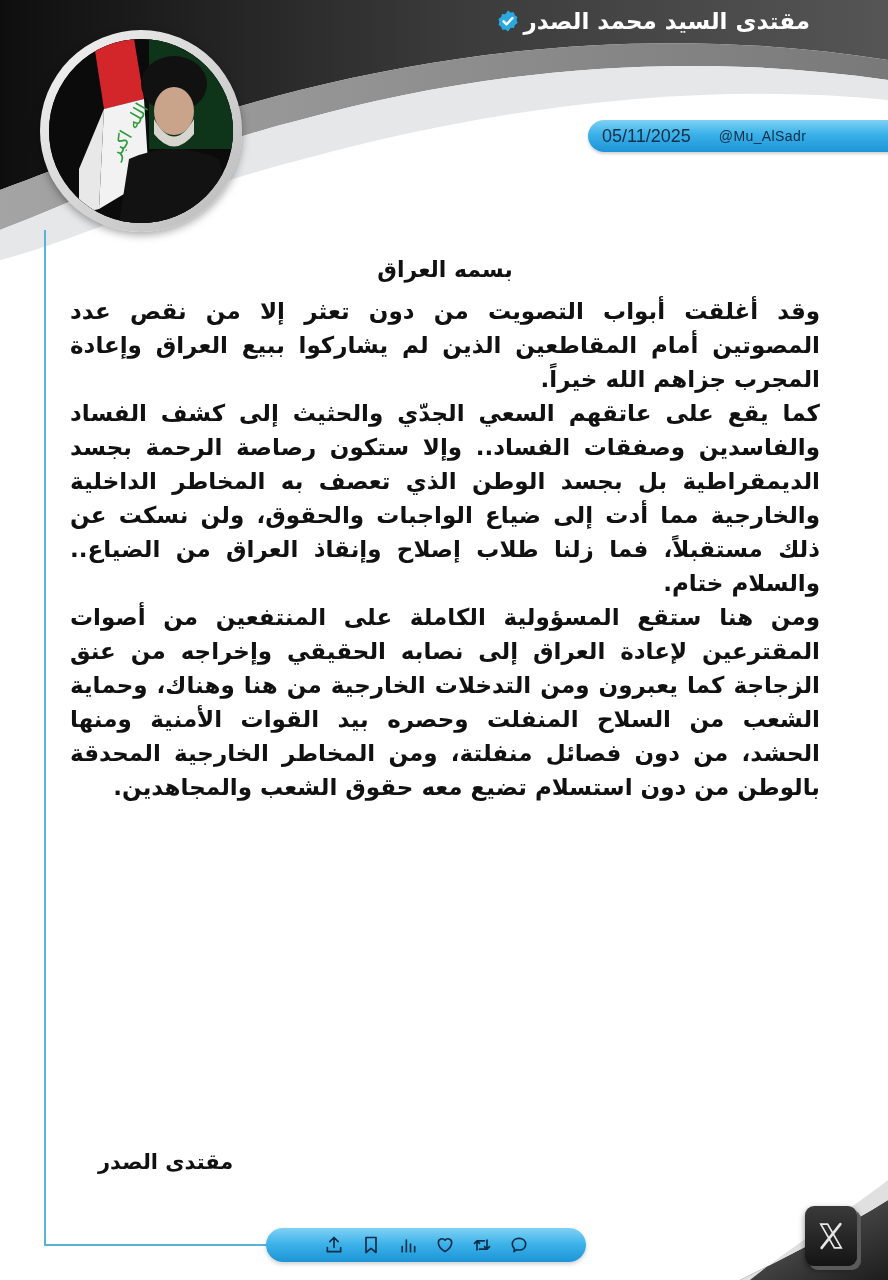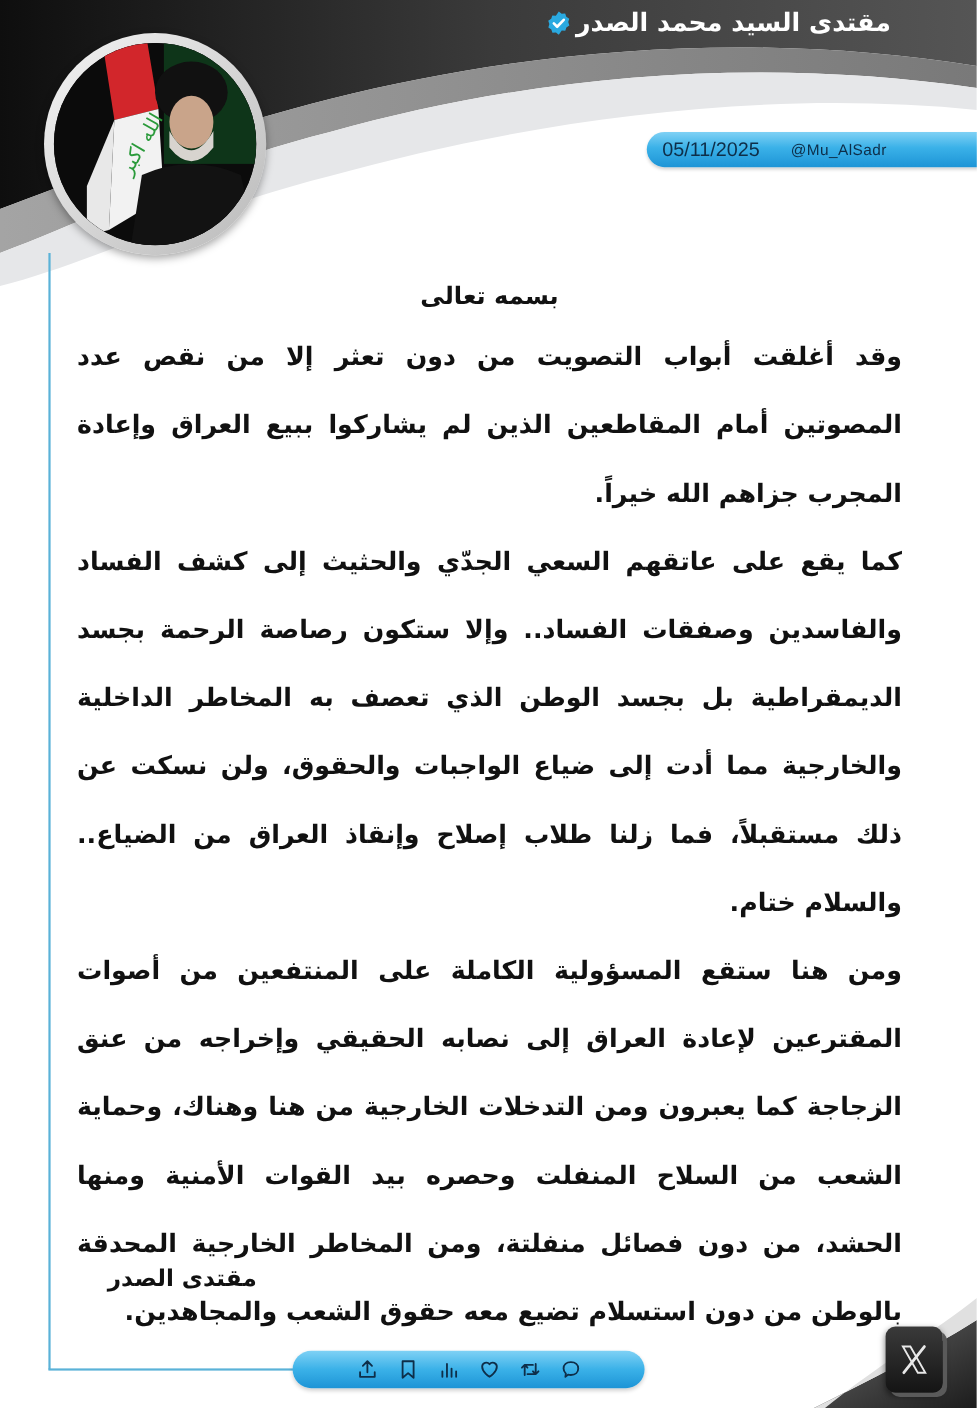--- a/index.html
+++ b/index.html
@@ -47,21 +47,21 @@
   }
 
   .content {
     position: absolute; left: 70px; top: 252px; width: 750px; z-index: 3;
     direction: rtl; text-align: justify; color: #111;
   }
   .basmala {
     text-align: center; font-size: 22px; font-weight: bold; letter-spacing: 6px;
     margin: 0 0 6px 0; height: 36px; line-height: 36px;
   }
-  .para { margin: 0; font-size: 23px; line-height: 62px; font-weight: bold; text-align-last: right; }
+  .para { margin: 0; font-size: 23px; line-height: 34px; font-weight: bold; text-align-last: right; }
   .para.p1 { line-height: 44px; }
   .signature {
     position: absolute; left: 98px; top: 1150px; z-index: 3;
     font-size: 21px; font-weight: bold; color: #111; direction: rtl;
   }
 
   .action-bar {
     position: absolute; left: 266px; top: 1228px; width: 320px; height: 34px;
     border-radius: 17px; z-index: 3;
     background: linear-gradient(to bottom, #7fd1f5 0%, #3ab1e8 50%, #1d94d6 100%);
@@ -140,21 +140,21 @@
       <path d="M105,80 Q125,115 145,80 L145,95 Q125,120 105,95 Z" fill="#d8d4cf"></path>
       <path d="M70,184 L80,120 Q125,100 170,120 L184,184 Z" fill="#121212"></path>
     </svg>
   </div>
 </div>
 
 <div class="frame-line"></div>
 <div class="frame-bottom"></div>
 
 <div class="content">
-  <div class="basmala">بسمه تعالى</div>
+  <div class="basmala">بسمه العراق</div>
   <p class="para">وقد أغلقت أبواب التصويت من دون تعثر إلا من نقص عدد المصوتين أمام المقاطعين الذين لم يشاركوا ببيع العراق وإعادة المجرب جزاهم الله خيراً.</p>
   <p class="para">كما يقع على عاتقهم السعي الجدّي والحثيث إلى كشف الفساد والفاسدين وصفقات الفساد.. وإلا ستكون رصاصة الرحمة بجسد الديمقراطية بل بجسد الوطن الذي تعصف به المخاطر الداخلية والخارجية مما أدت إلى ضياع الواجبات والحقوق، ولن نسكت عن ذلك مستقبلاً، فما زلنا طلاب إصلاح وإنقاذ العراق من الضياع.. والسلام ختام.</p>
   <p class="para">ومن هنا ستقع المسؤولية الكاملة على المنتفعين من أصوات المقترعين لإعادة العراق إلى نصابه الحقيقي وإخراجه من عنق الزجاجة كما يعبرون ومن التدخلات الخارجية من هنا وهناك، وحماية الشعب من السلاح المنفلت وحصره بيد القوات الأمنية ومنها الحشد، من دون فصائل منفلتة، ومن المخاطر الخارجية المحدقة بالوطن من دون استسلام تضيع معه حقوق الشعب والمجاهدين.</p>
 </div>
 
 <div class="signature">مقتدى الصدر</div>
 
 <div class="action-bar">
   <span class="action-icon">
     <svg viewBox="0 0 24 24">

